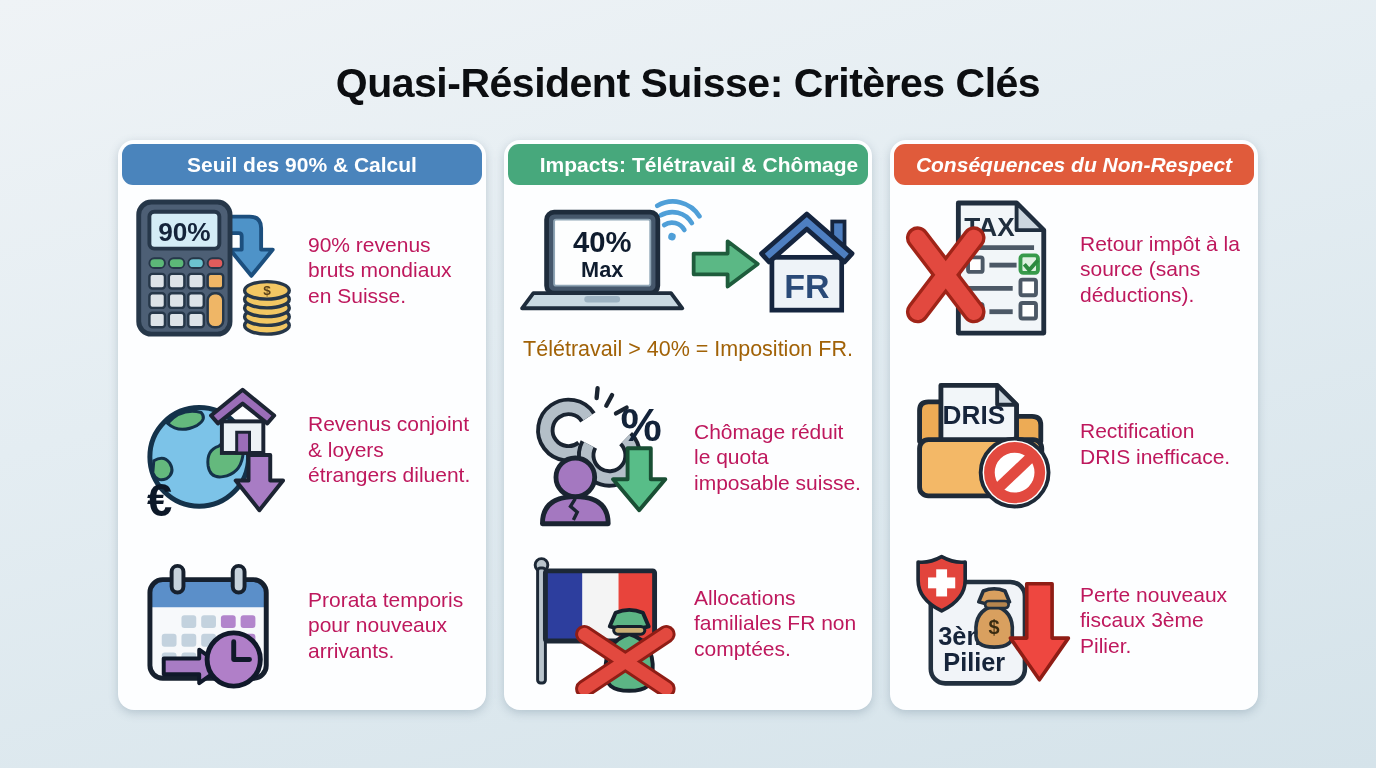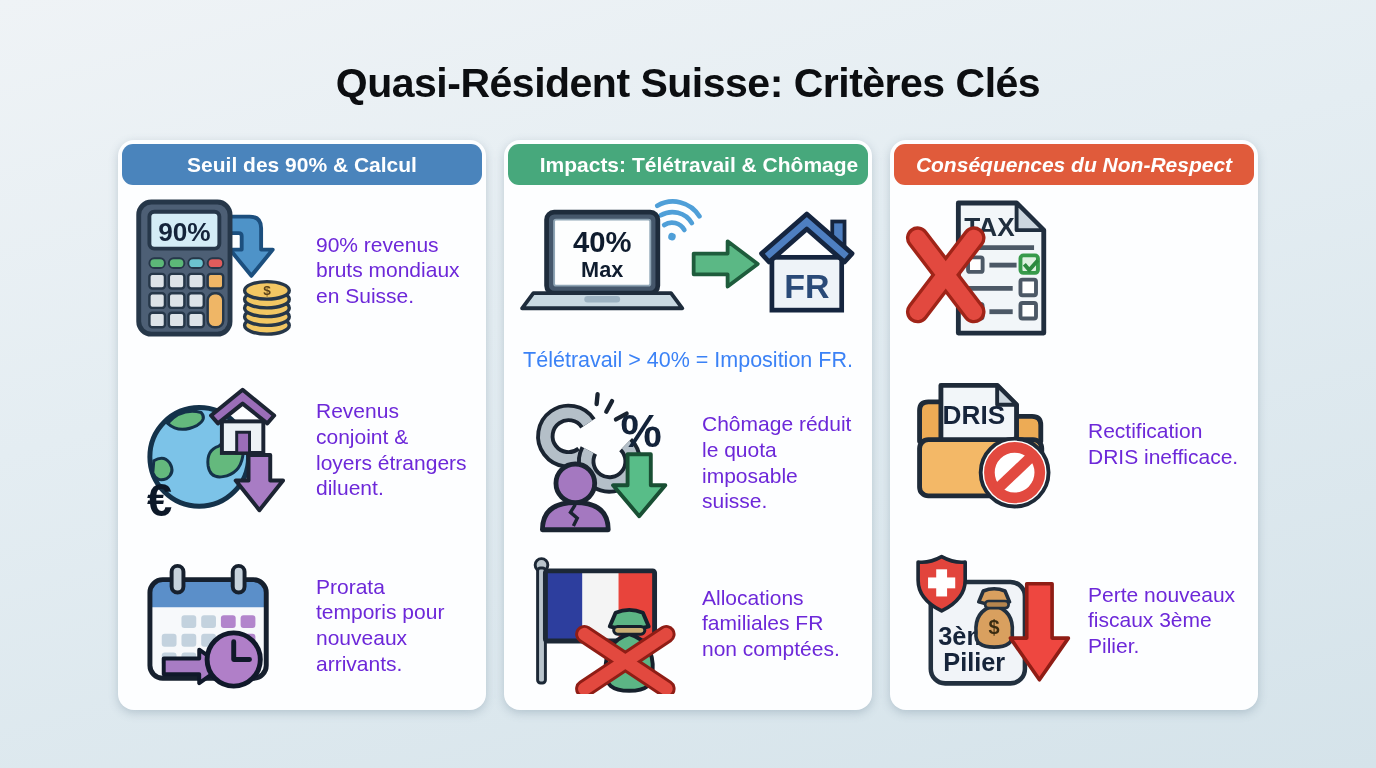--- a/index.html
+++ b/index.html
@@ -13,23 +13,23 @@
   .card{width:368px;height:570px;background:#fdfeff;border-radius:16px;
         box-shadow:0 3px 10px rgba(90,115,135,.3);display:flex;flex-direction:column;}
   .card-header{margin:4px 4px 0;height:41px;border-radius:11px;display:flex;align-items:center;justify-content:center;
                color:#fff;font-size:21px;font-weight:700;}
   .hdr-blue{background:#4a84bc;}
   .hdr-green{background:#47a87c;padding-left:22px;}
   .hdr-orange{background:#e05b3b;font-style:italic;}
   .card-body{flex:1;display:flex;flex-direction:column;justify-content:space-between;padding:12px 10px 16px;}
   .item{display:flex;align-items:center;gap:8px;}
   .item-icon{width:172px;flex:0 0 172px;display:flex;justify-content:center;align-items:center;}
-  .item-text{margin:8px;font-size:21px;line-height:1.22;color:#6d28d9;}
-  .stacked{display:flex;flex-direction:column;align-items:center;gap:15px;}
-  .caption{margin:0;font-size:21.5px;color:#3b82f6;text-align:center;}
+  .item-text{margin:0;font-size:21px;line-height:1.22;color:#be185d;}
+  .stacked{display:flex;flex-direction:column;align-items:center;gap:4px;}
+  .caption{margin:0;font-size:21.5px;color:#a16207;text-align:center;}
   svg text{font-family:"Liberation Sans",sans-serif;}
 </style>
 </head>
 <body>
 
 <h1 class="title">Quasi-Résident Suisse: Critères Clés</h1>
 
 <div class="cards">
 
   <section class="card">
@@ -209,20 +209,21 @@
             <path d="M124 69 l5 6 9 -10" fill="none" stroke="#2c8a3f" stroke-width="4"></path>
             <path d="M66 94 H112" stroke="#4c5866" stroke-width="5"></path>
             <rect x="120" y="85" width="16" height="16" rx="2" fill="#fff" stroke="#4c5866" stroke-width="4"></rect>
             <rect x="66" y="110" width="15" height="15" rx="2" fill="#fff" stroke="#4c5866" stroke-width="4"></rect>
             <path d="M88 118 H112" stroke="#4c5866" stroke-width="5"></path>
             <rect x="120" y="109" width="16" height="16" rx="2" fill="#fff" stroke="#4c5866" stroke-width="4"></rect>
             <path d="M14 42 L72 118 M72 42 L14 118" stroke="#a02418" stroke-width="24" stroke-linecap="round"></path>
             <path d="M14 42 L72 118 M72 42 L14 118" stroke="#e2493f" stroke-width="17" stroke-linecap="round"></path>
           </svg>
         </div>
+        <p class="item-text">Retour impôt à la source (sans déductions).</p>
       </div>
 
       <div class="item">
         <div class="item-icon">
           <svg width="160" height="142" viewBox="0 0 165 145">
             <path d="M14 70 v-32 q0 -9 9 -9 h30 q7 0 10 6 l4 9 h63 q9 0 9 9 v17 z" fill="#edab55" stroke="#1e2a38" stroke-width="5" stroke-linejoin="round"></path>
             <path d="M36 12 h58 l20 20 v54 h-78 z" fill="#f2f6f9" stroke="#1e2a38" stroke-width="5" stroke-linejoin="round"></path>
             <path d="M94 12 v20 h20 z" fill="#ccd6de" stroke="#1e2a38" stroke-width="4" stroke-linejoin="round"></path>
             <text x="70" y="52" font-size="27" font-weight="bold" fill="#16243a" text-anchor="middle">DRIS</text>
             <rect x="14" y="68" width="126" height="58" rx="9" fill="#f3b867" stroke="#1e2a38" stroke-width="5"></rect>

